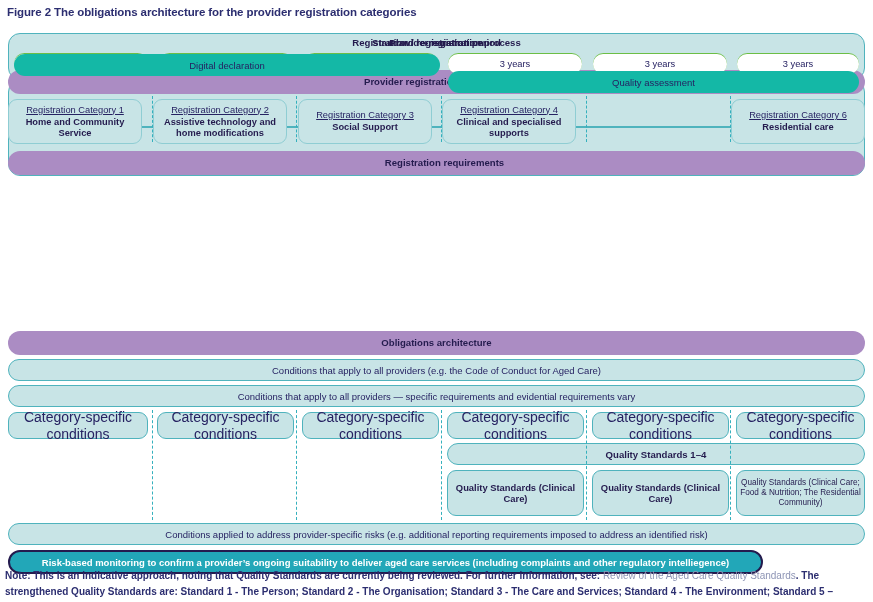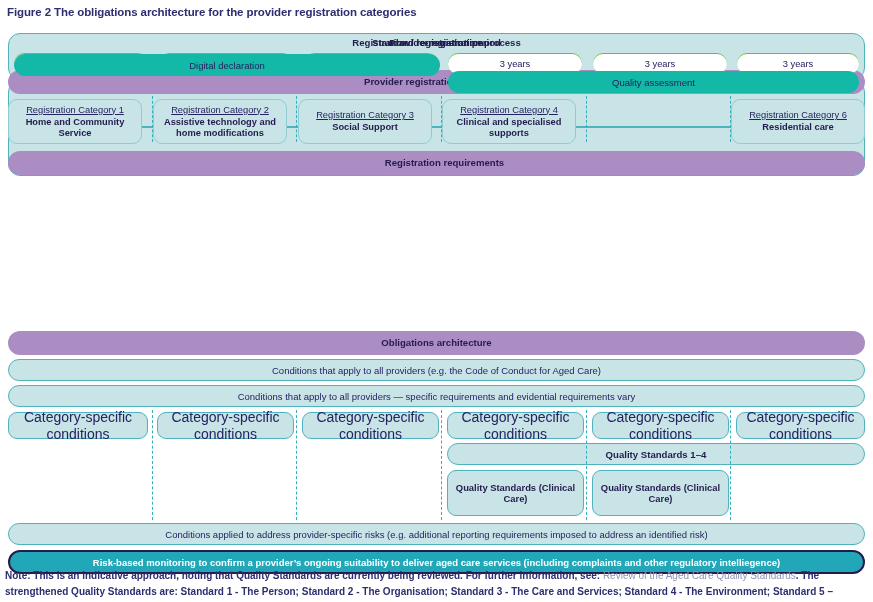--- a/index.html
+++ b/index.html
@@ -201,21 +201,21 @@
     font-size: 9.4px;
     font-weight: bold;
     color: #241b4e;
     line-height: 1.22;
     padding: 2px;
   }
   .qs-box.small { font-size: 8.2px; font-weight: normal; line-height: 1.2; }
 
   .banner-bottom {
     position: absolute;
-    left: 0; width: 857px; height: 24px;
+    left: 0; width: 755px; height: 24px;
     background: #22a7b8;
     border: 2px solid #241b4e;
     border-radius: 12px;
     display: flex; align-items: center; justify-content: center;
     color: #ffffff;
     font-weight: bold;
     font-size: 9.5px;
   }
 
   
@@ -313,20 +313,21 @@
     <div class="cs-box" style="left:149px; top:379px; width:137px;">Category-specific conditions</div>
     <div class="cs-box" style="left:294px; top:379px; width:137px;">Category-specific conditions</div>
     <div class="cs-box" style="left:439px; top:379px; width:137px;">Category-specific conditions</div>
     <div class="cs-box" style="left:584px; top:379px; width:137px;">Category-specific conditions</div>
     <div class="cs-box" style="left:728px; top:379px; width:129px;">Category-specific conditions</div>
 
     <div class="qs14" style="left:439px; top:410px; width:418px;">Quality Standards 1–4</div>
 
     <div class="qs-box" style="left:439px; top:437px; width:137px;">Quality Standards (Clinical Care)</div>
     <div class="qs-box" style="left:584px; top:437px; width:137px;">Quality Standards (Clinical Care)</div>
+    <div class="qs-box small" style="left:728px; top:437px; width:129px;">Quality Standards (Clinical Care; Food &amp; Nutrition; The Residential Community)</div>
 
     <div class="vsep" style="left:144px; top:63px; height:46px;"></div>
     <div class="vsep" style="left:288px; top:63px; height:46px;"></div>
     <div class="vsep" style="left:433px; top:63px; height:46px;"></div>
     <div class="vsep" style="left:578px; top:63px; height:46px;"></div>
     <div class="vsep" style="left:722px; top:63px; height:46px;"></div>
 
     <div class="vsep" style="left:144px; top:377px; height:110px;"></div>
     <div class="vsep" style="left:288px; top:377px; height:110px;"></div>
     <div class="vsep" style="left:433px; top:377px; height:110px;"></div>

